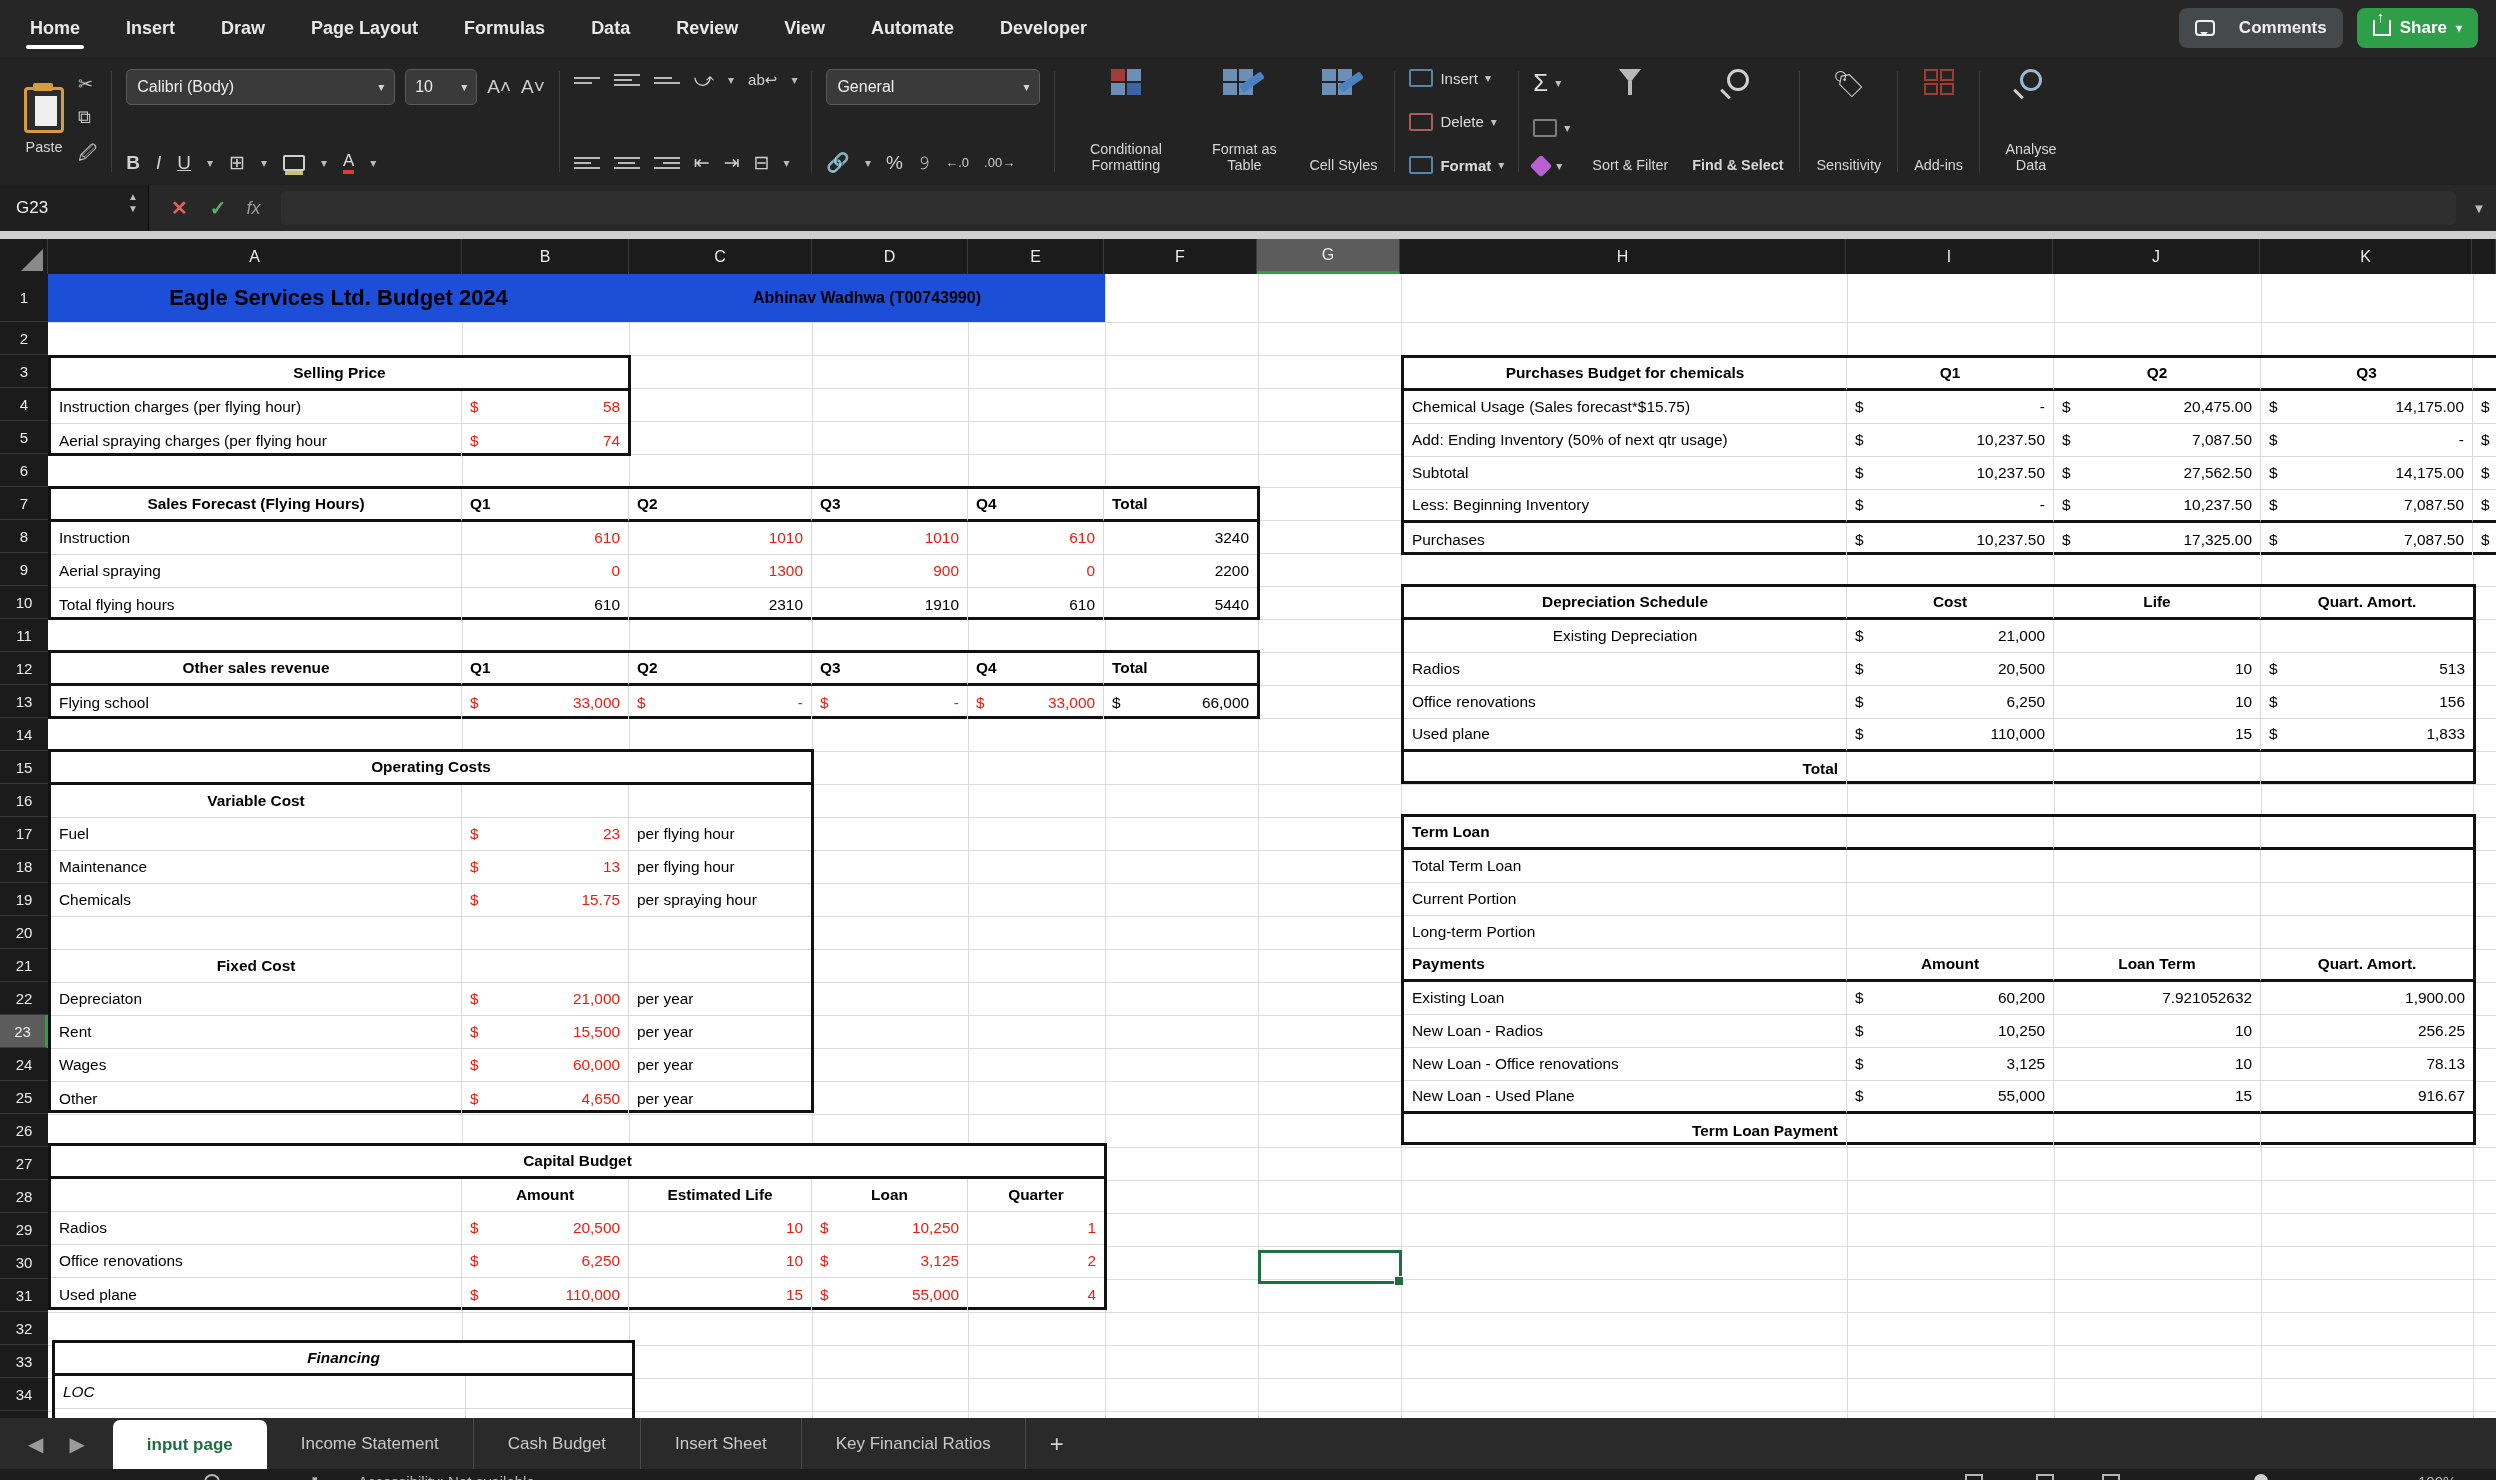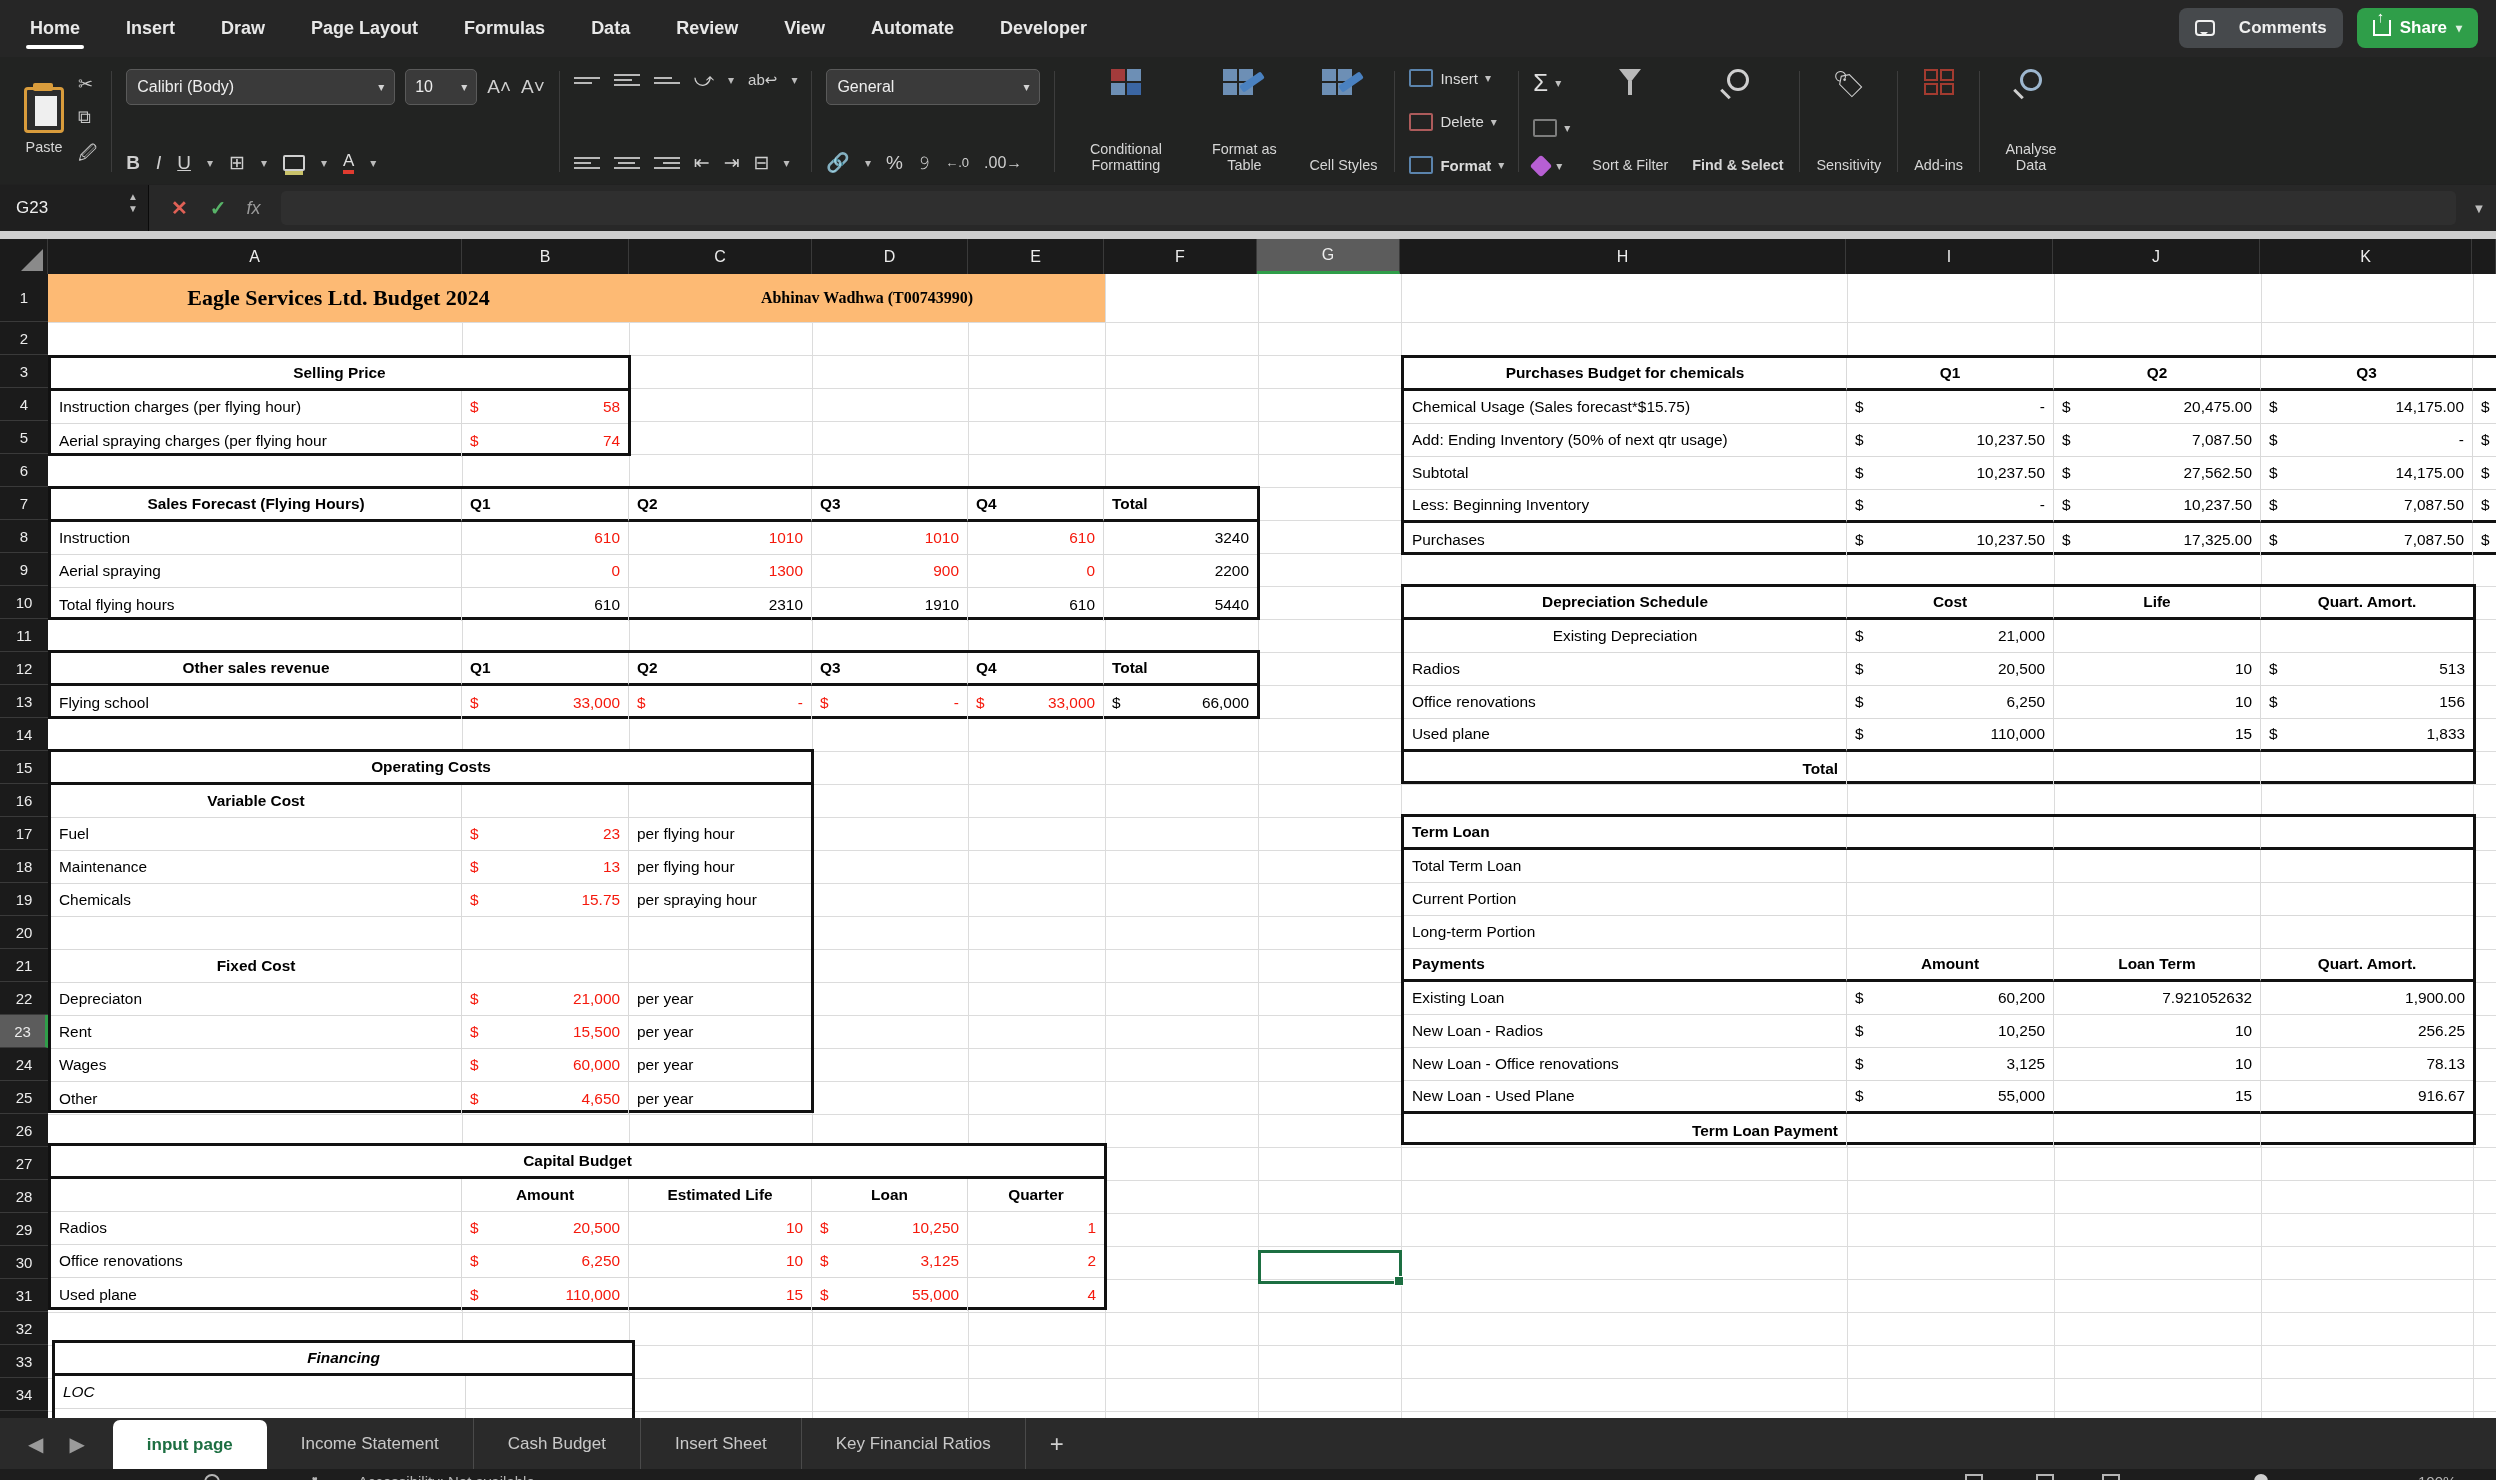--- a/index.html
+++ b/index.html
@@ -102,21 +102,21 @@
 
   
   .tbl { position:absolute; display:grid; grid-auto-rows:33px; background:#fff; border:3px solid #111; }
   .c { border-right:1px solid #d9d9d9; border-bottom:1px solid #d9d9d9; display:flex; align-items:center;
        padding:0 8px; font-size:15.4px; color:#000; overflow:hidden; white-space:nowrap; }
   .c.lc { border-right:none; } .c.lr { border-bottom:none; }
   .b { font-weight:700; } .red { color:#f5190c; }
   .ctr { justify-content:center; } .rt { justify-content:flex-end; } .sp { justify-content:space-between; }
   .hb { border-bottom:3px solid #111; }
   .full { grid-column:1 / -1; }
-  .merged { position:absolute; background:#fdba74; display:flex; align-items:center; justify-content:center;font-family:Liberation Serif, serif; }
+  .merged { position:absolute; background:#1d4ed8; display:flex; align-items:center; justify-content:center; }
 
   .selcell { position:absolute; left:1258px; top:1011px; width:144px; height:34px; border:3px solid #1d6f42; }
   .selcell::after { content:""; position:absolute; right:-5px; bottom:-5px; width:8px; height:8px; background:#1d6f42; border:1.5px solid #fff; }
 
   
   .tabbar { position:absolute; left:0; top:1418px; width:100%; height:51px; background:#2a2a2a; display:flex; align-items:stretch; }
   .tabnav { display:flex; align-items:center; gap:26px; padding:0 28px; color:#9a9a9a; font-size:20px; }
   .stab { display:flex; align-items:center; padding:0 34px; color:#c9c9c9; font-size:17px; border-right:1px solid #4a4a4a; }
   .stab.active { background:#fff; color:#1d6f42; font-weight:700; border-radius:7px 7px 0 0; border-right:none; margin-top:2px; }
   .stab.plus { font-size:24px; color:#d0d0d0; border-right:none; padding:0 24px; }
@@ -248,21 +248,21 @@
       <div class="genbox">
         <span>General</span>
           <span class="chev">▾</span>
       </div>
       <div class="rrow" style="gap:15px;">
         <span class="ric">🔗</span>
           <span class="chev">▾</span>
         <span class="ric">%</span>
         <span class="ric">𝟿</span>
         <span class="ric" style="font-size:13px">←.0</span>
-        <span class="ric" style="font-size:16px">.00→</span>
+        <span class="ric" style="font-size:13px">.00→</span>
       </div>
     </div>
     <div class="rsep"></div>
 
     <div class="two">
       <span class="gridic cf">
           <span></span>
           <span></span>
           <span></span>
           <span></span>

